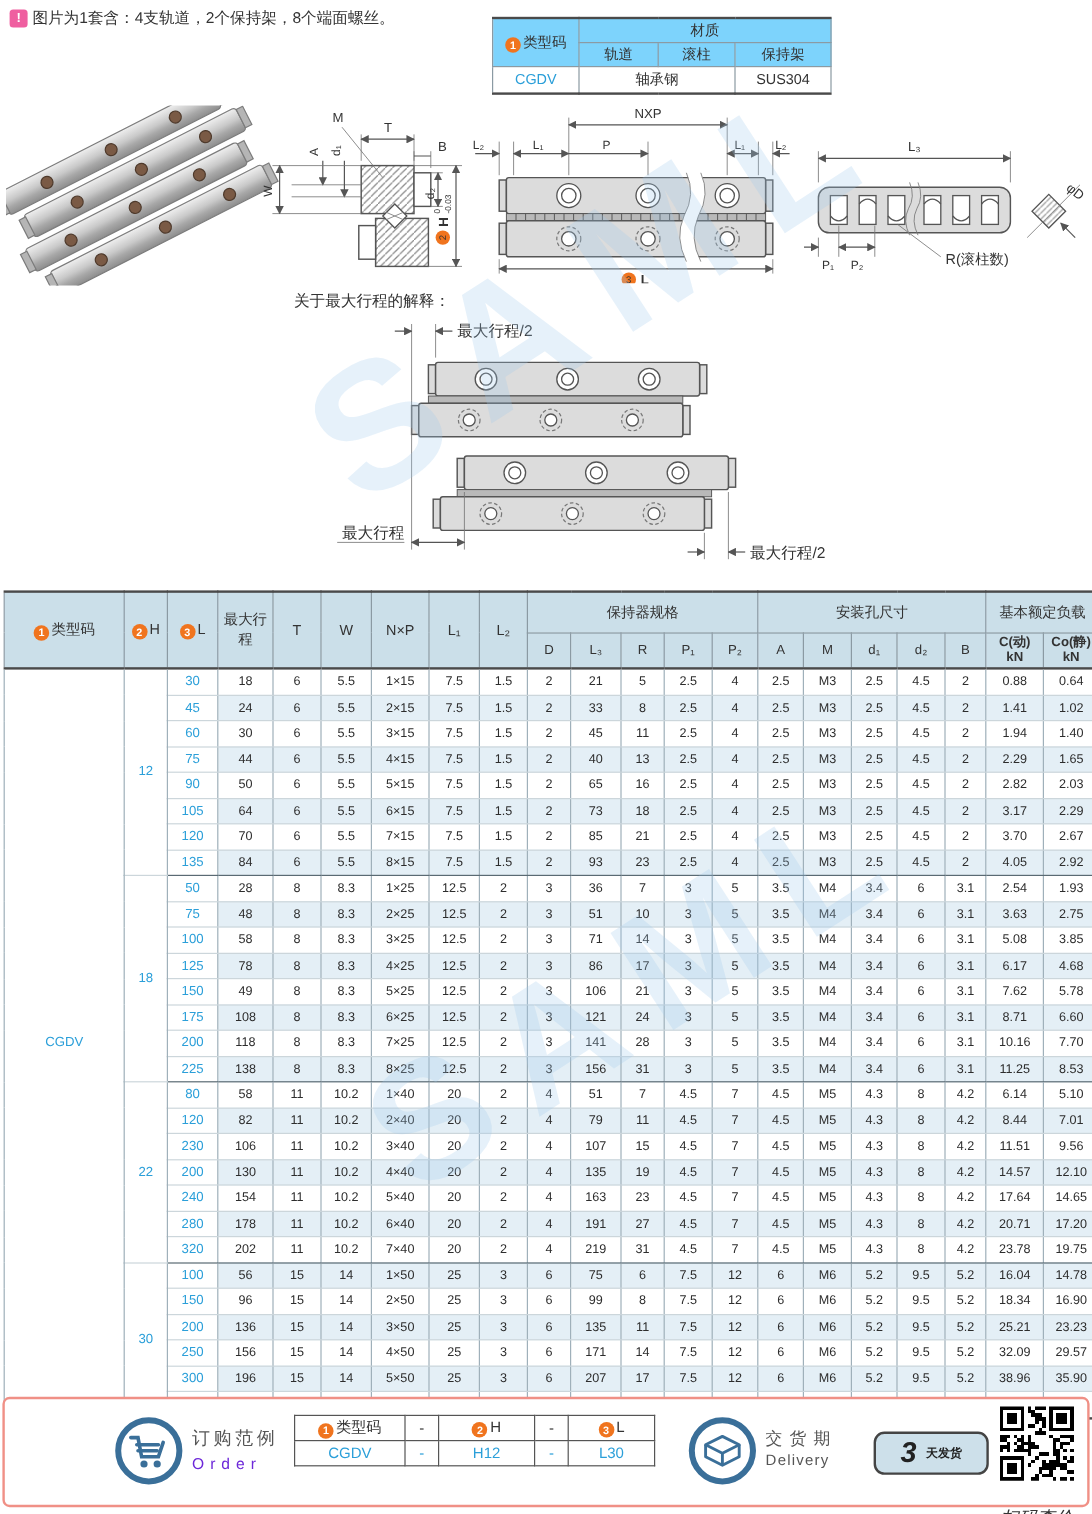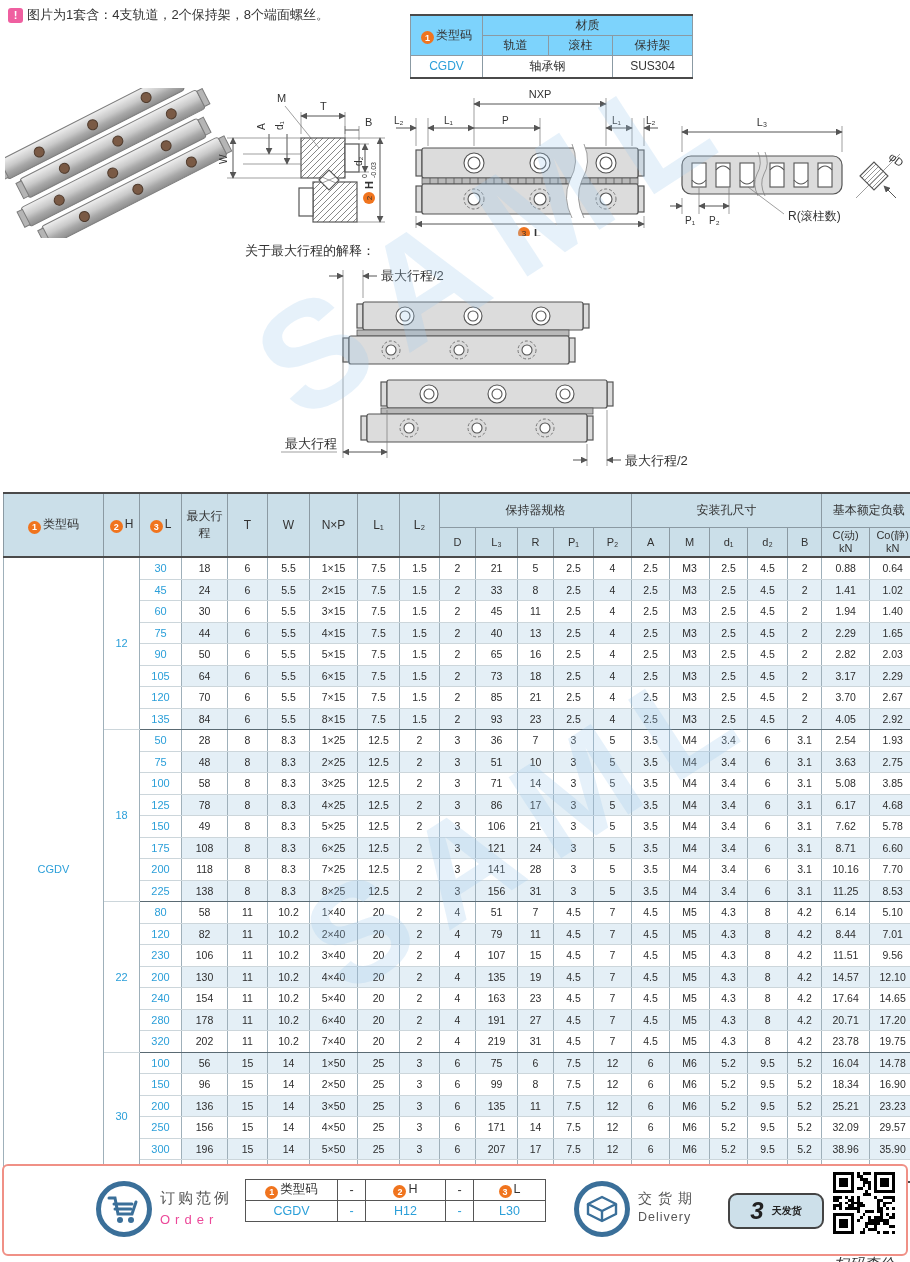--- a/index.html
+++ b/index.html
@@ -49,29 +49,29 @@
   .spec-table thead tr.h2 th { height:30px; font-size:11px; }
   .spec-table thead th[rowspan] { border-bottom:2px solid #4a4a4a; }
   .spec-table thead tr.h2 th { border-bottom:2px solid #4a4a4a; }
   .spec-table tbody td { border-left:1px solid #9fb0ba; border-right:1px solid #9fb0ba;
                          border-bottom:1px solid #ccd6db; text-align:center; font-size:10.5px;
                          height:20.5px; line-height:20.5px; padding:0; background:#fff; color:#2d2d2d; }
   .spec-table tbody tr.alt td { background:#e4eff6; }
   .spec-table tbody tr.gend td { border-bottom:1.5px solid #5a6a73; }
   .spec-table td.typecol, .spec-table td.hcol, .spec-table td.lcol { background:#fff !important; color:#2b9fd9; font-size:11px; }
   .spec-table td.typecol { border-bottom:none; }
-  .twoline div { line-height:13px; }
+  .twoline div { line-height:13px;font-weight:bold; }
 
   
   .footer { position:absolute; left:2px; top:1164px; width:906px; height:92px; border:2px solid #f09086;
             border-radius:6px; background:#fff; }
   .circle-icon { position:absolute; width:56px; height:56px; border-radius:50%; border:5px solid #3a6f99;
                  display:flex; align-items:center; justify-content:center; }
   .order-zh { position:absolute; left:158px; top:1189px; font-size:15px; color:#555; letter-spacing:3px; }
-  .order-en { position:absolute; left:158px; top:1211px; font-size:13px; color:#ec4899; letter-spacing:5px; }
+  .order-en { position:absolute; left:158px; top:1211px; font-size:13px; color:#6d28d9; letter-spacing:5px; }
   .order-table { position:absolute; left:245px; top:1179px; width:300px; border-collapse:collapse; table-layout:fixed;
                  font-size:12.5px; }
   .order-table td { border:1px solid #555; text-align:center; height:21px; }
   .order-table .ot-title td { font-weight:bold; font-size:13px; }
   .deliv-zh { position:absolute; left:636px; top:1189px; font-size:14px; color:#555; letter-spacing:6px; }
   .deliv-en { position:absolute; left:636px; top:1209px; font-size:12.5px; color:#555; letter-spacing:1px; }
   .deliv-badge { position:absolute; left:728px; top:1193px; width:96px; height:36px; background:#cde0ea;
                  border:2px solid #444; border-radius:9px; display:flex; align-items:center; justify-content:center; gap:8px; }
   .deliv-days { font-size:24px; font-style:italic; font-weight:bold; color:#222; }
   .deliv-dayslabel { font-size:10px; font-weight:bold; color:#222; }

